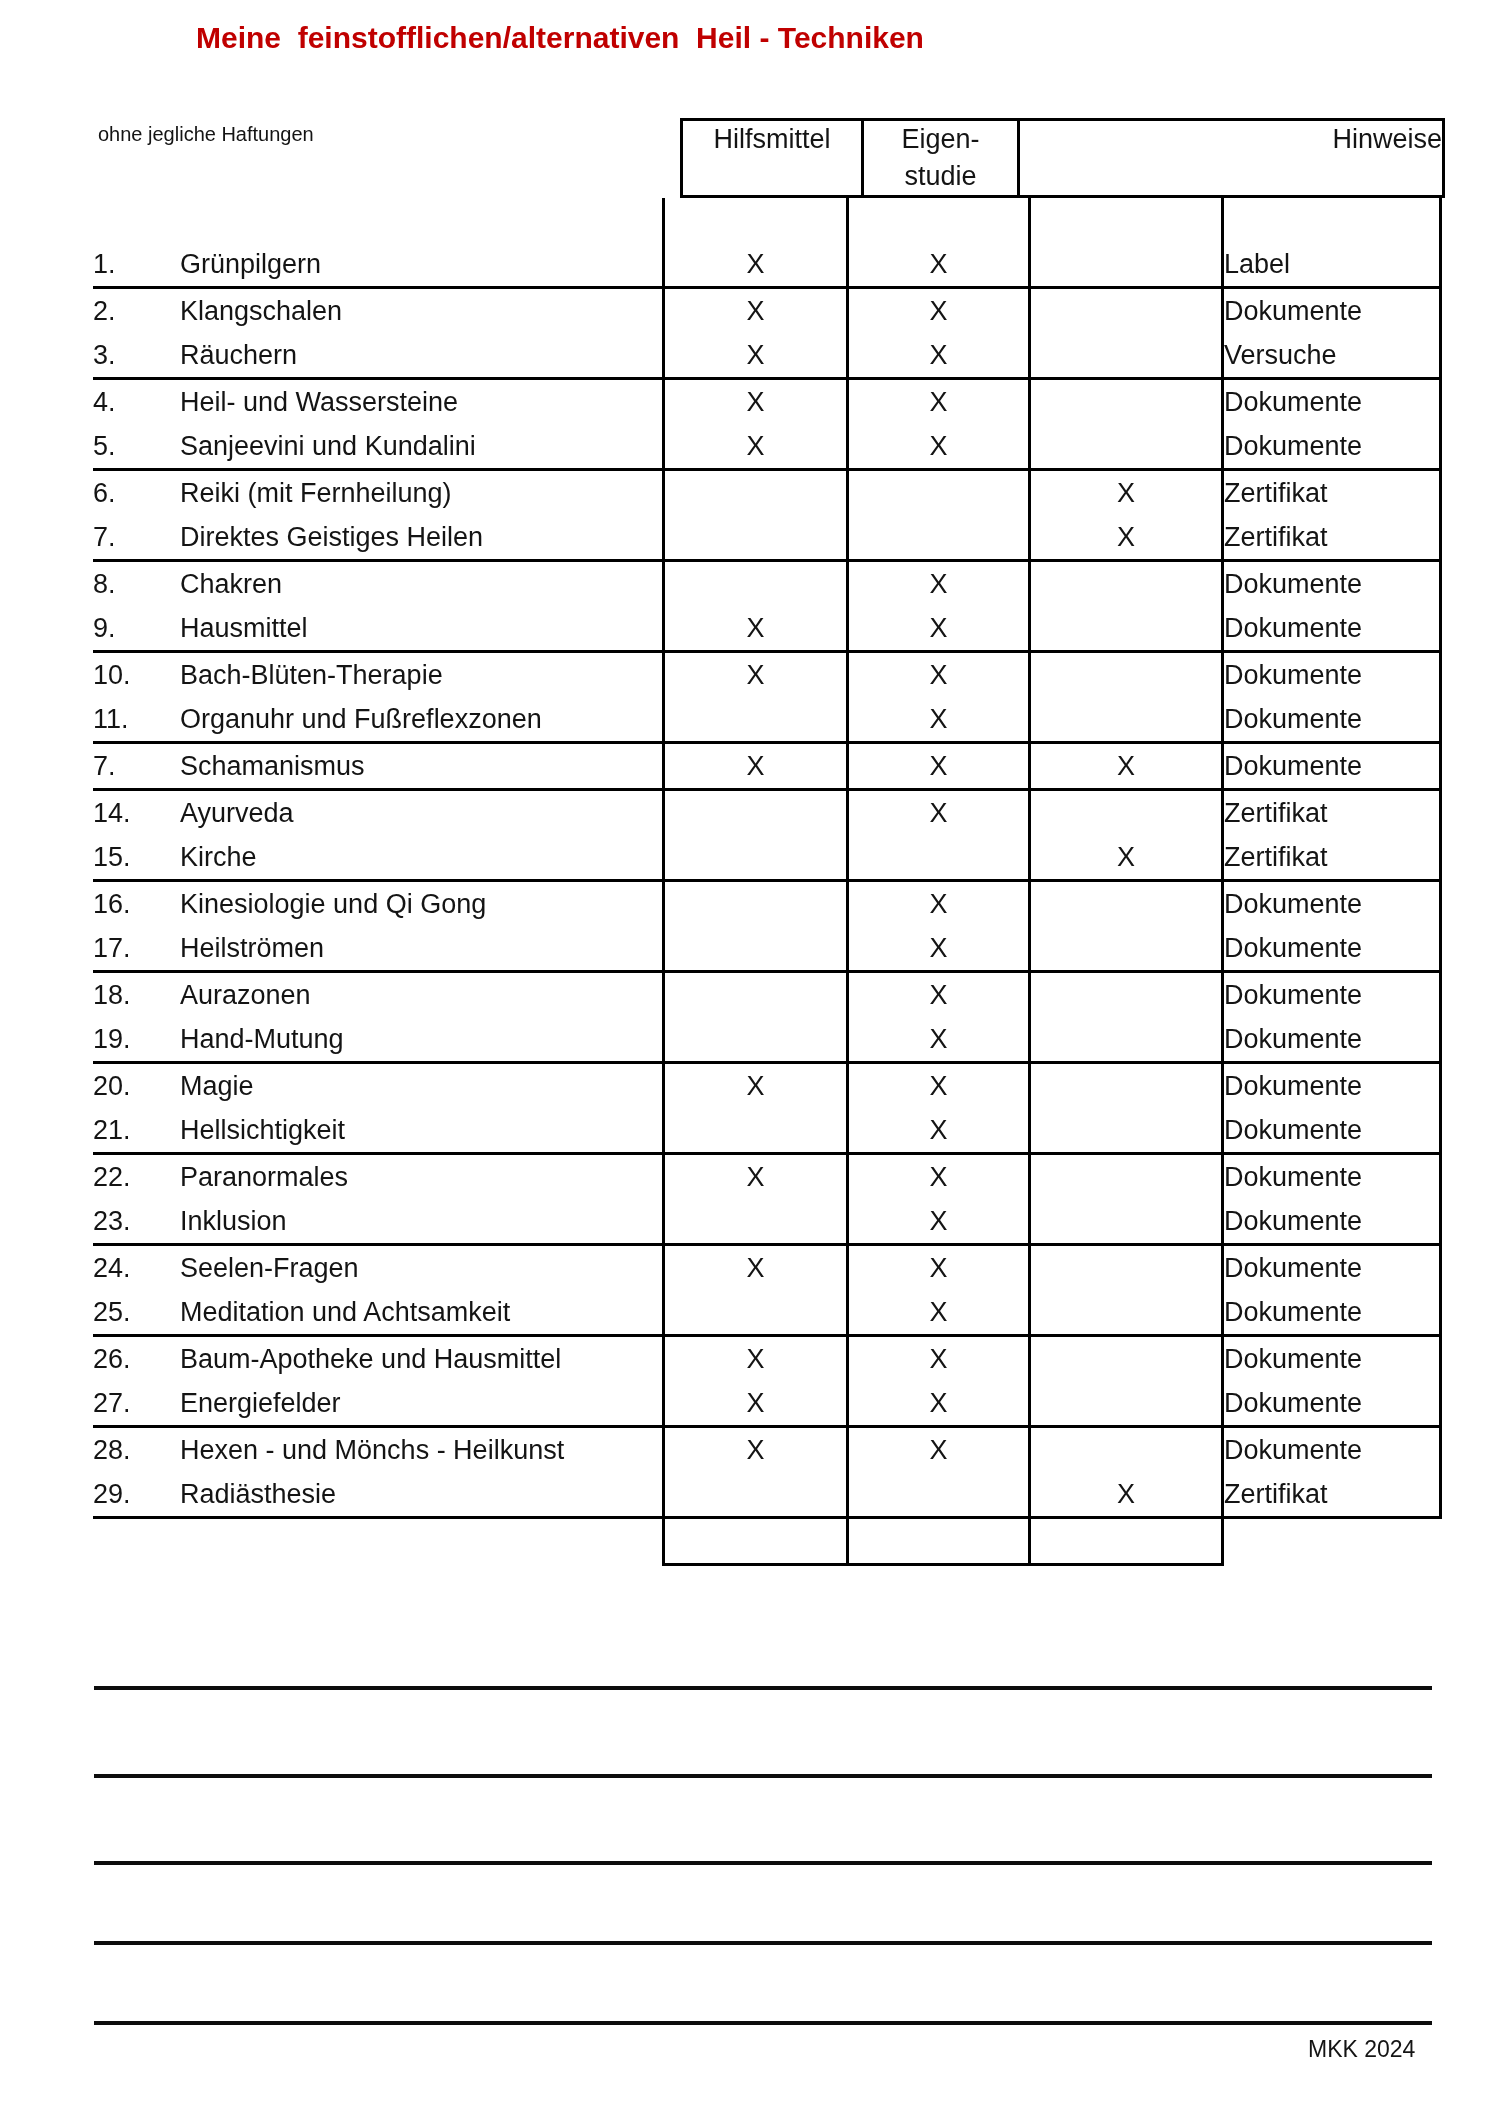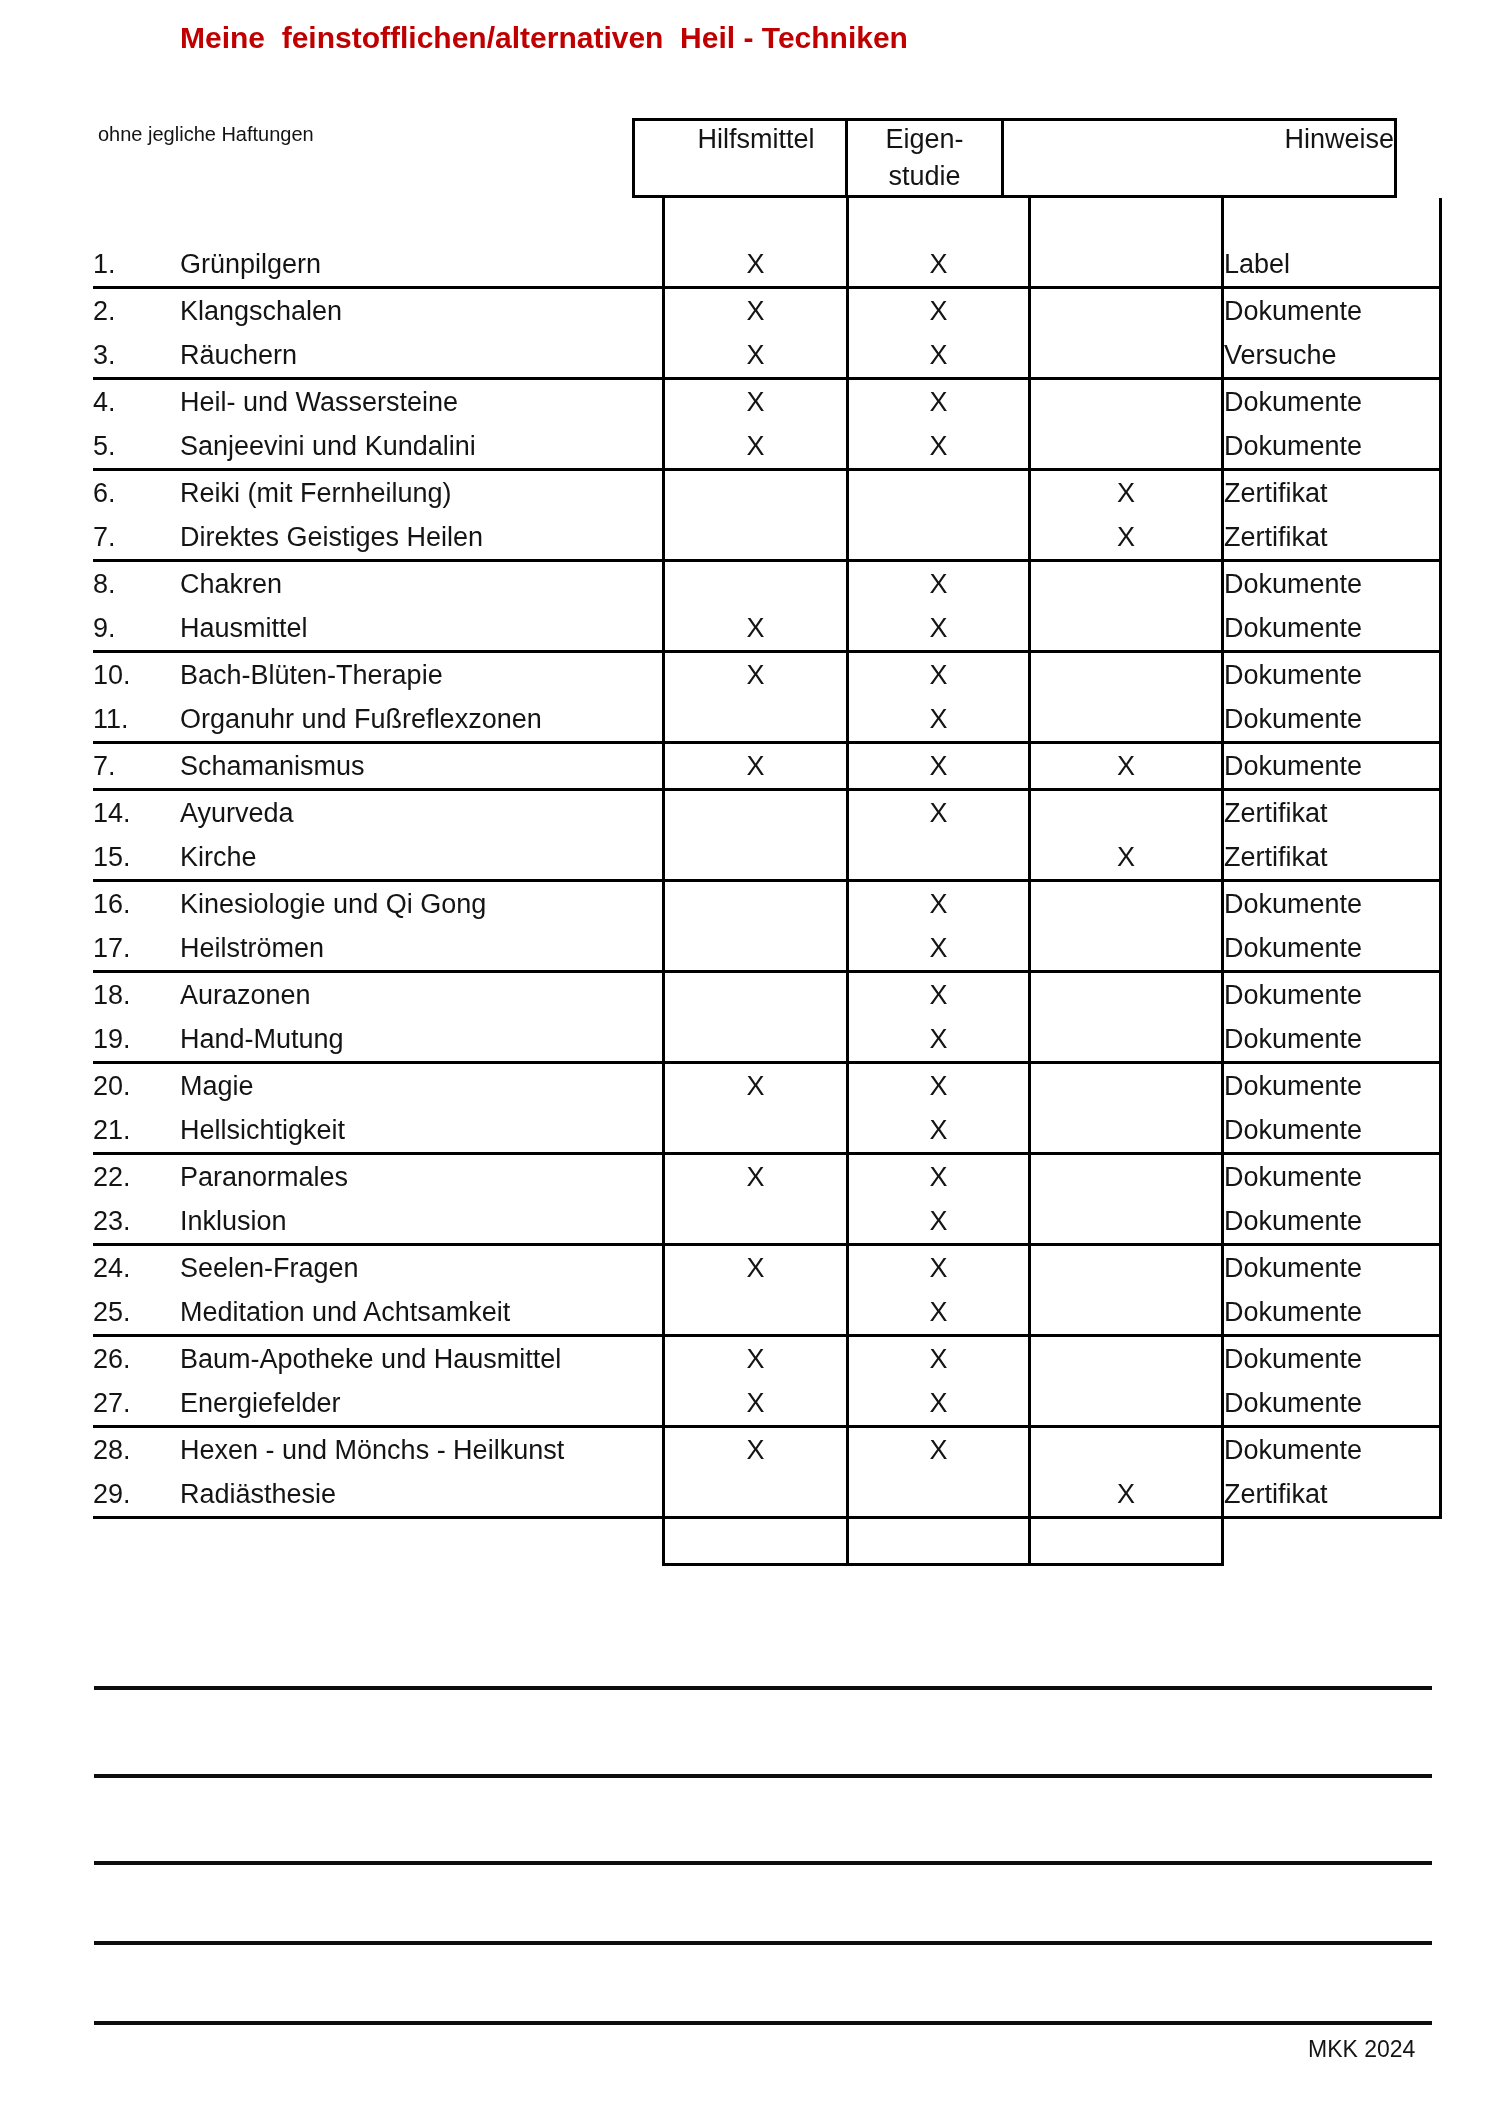--- a/index.html
+++ b/index.html
@@ -2,34 +2,33 @@
 <html style="--title-color: #C00000; --border-color: #000000;"><head>
 <meta charset="utf-8">
 <style>
   html,body { margin:0; padding:0; background:#777; }
   .page {
     position:relative; width:1488px; height:2104px; margin:0 auto;
     background:#ffffff; overflow:hidden;
     font-family:"Liberation Sans", sans-serif; color:#141414;
   }
   .doc-title {
-    position:absolute; left:180px; top:20px;
+    position:absolute; left:196px; top:20px;
     font-size:30px; font-weight:bold; line-height:36px;
     color:var(--title-color,#C00000); white-space:pre;
   }
   .disclaimer {
     position:absolute; left:98px; top:118px;
     font-size:20px; line-height:32px;
   }
   
   .header-box {
-    position:absolute; left:632px; top:118px; width:765px; height:80px;
+    position:absolute; left:680px; top:118px; width:765px; height:80px;
     border:3px solid var(--border-color,#000); box-sizing:border-box;
     display:flex;
-    padding-left:32px;
   }
   .hcell {
     box-sizing:border-box; border-left:3px solid var(--border-color,#000);
     font-size:27px; line-height:37px; text-align:center; overflow:hidden;
   }
   .hcell.h1 { width:178px; border-left:none; }
   .hcell.h2 { width:156px; }
   .hcell.h3 { width:187px; }
   .hcell.h4 { flex:1; text-align:right; padding-left:10px; }
   

